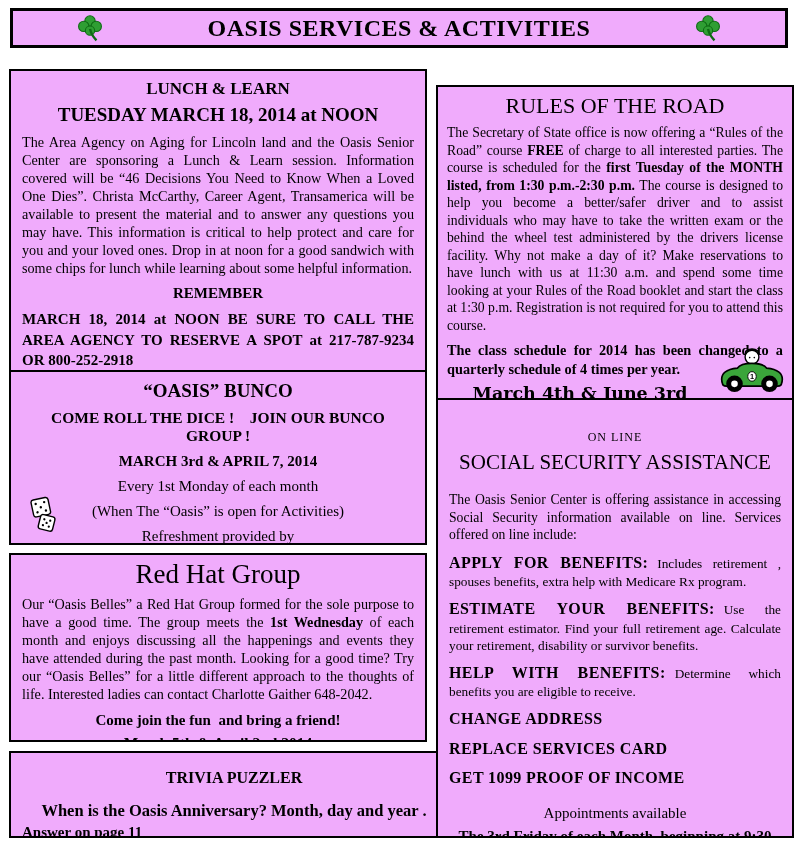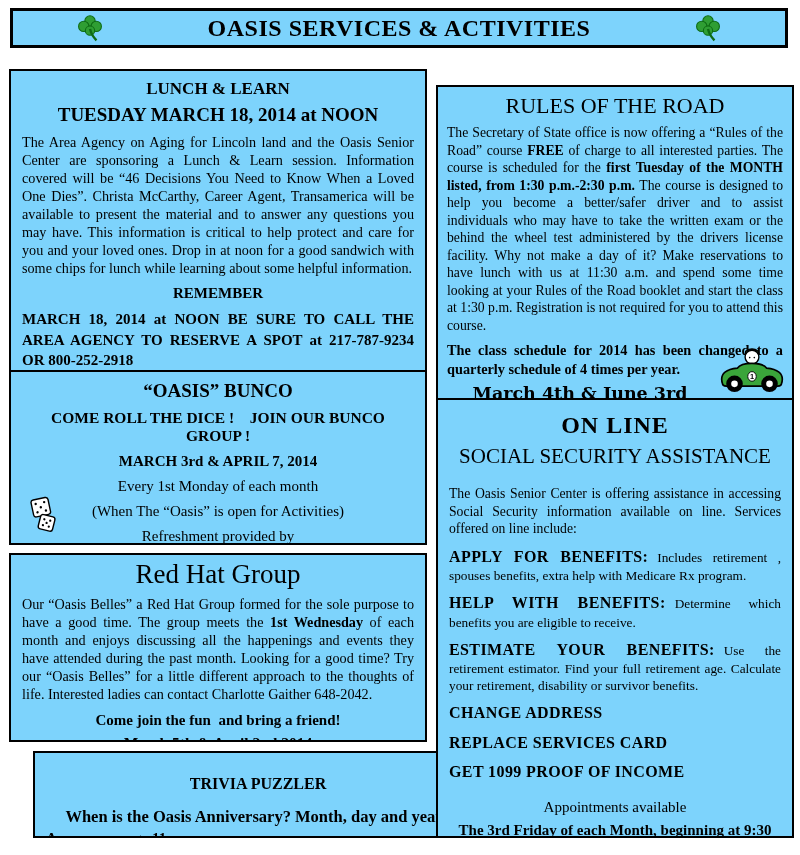--- a/index.html
+++ b/index.html
@@ -7,21 +7,21 @@
   body {
     width: 800px; height: 855px;
     background: #ffffff;
     color: #000000;
     font-family: "Liberation Serif", serif;
     position: relative;
     overflow: hidden;
   }
   .box {
     position: absolute;
-    background: #7dd3fc;
+    background: #f0abfc;
     border: 2.5px solid #000000;
     overflow: hidden;
   }
 
   
   #header-box {
     left: 10px; top: 8px; width: 778px; height: 40px;
     border-width: 3px;
     display: flex; align-items: center; justify-content: center;
     gap: 105px;
@@ -53,40 +53,40 @@
   .bn-l5 { margin-bottom: 3px; }
   #dice-icon { position: absolute; left: 16px; bottom: 4px; }
 
   
   #redhat-box { left: 9px; top: 553px; width: 418px; height: 189px; padding: 3px 11px; }
   .rh-title { font-size: 27px; font-weight: normal; margin: 1px 0 5px; }
   .rh-join  { font-size: 15px; font-weight: bold; margin: 9px 0 5px; white-space: pre-wrap; }
   .rh-dates { font-size: 15.5px; font-weight: bold; margin: 5px 0; }
 
   
-  #trivia-box { left: 9px; top: 751px; width: 450px; height: 87px; padding: 20px 11px; margin-left: 24px; }
+  #trivia-box { left: 9px; top: 751px; width: 450px; height: 87px; padding: 14px 11px; }
   .tv-title { font-size: 16px;   font-weight: bold; margin: 2px 0; }
   .tv-q     { font-size: 16.5px; font-weight: bold; margin: 14px 0 3px; white-space: pre-wrap; }
   .tv-a     { font-size: 15px;   font-weight: bold; margin: 2px 0; text-align: left; }
 
   
   #rules-box { left: 436px; top: 69px; width: 358px; height: 318px; padding: 3px 9px; position: absolute; margin-top: 16px; }
   .rl-title { font-size: 22px; font-weight: normal; margin: 3px 0 5px; }
   .rl-body  { font-size: 13.7px; line-height: 1.28; margin: 0; }
   .rl-note  { font-size: 14.3px; font-weight: bold; line-height: 1.3; margin: 7px 0 4px; }
   .rl-dates {
     font-size: 17.5px; font-weight: bold;
     font-family: "DejaVu Serif", serif;
     margin: 1px 70px 0 0;
   }
   #race-car-icon { position: absolute; right: 5px; bottom: 2px; }
 
   
   #social-box { left: 436px; top: 398px; width: 358px; height: 440px; padding: 8px 11px; }
-  .ss-t1 { font-size: 24px; font-weight: bold; letter-spacing: 1px; margin: 4px 0 3px; }
+  .ss-t1 { font-size: 12px; font-weight: normal; letter-spacing: 1px; margin: 22px 0 3px; }
   .ss-t2 { font-size: 21px; font-weight: normal; margin: 5px 0 16px; }
   .ss-intro { font-size: 13.7px; line-height: 1.28; margin: 10px 0 6px; }
   .ss-item  { font-size: 13.3px; line-height: 1.28; margin: 9px 0; }
   .ss-label { font-size: 16px; font-weight: bold; letter-spacing: 0.4px; margin-right: 9px; }
   .ss-appt1 { font-size: 15px; font-weight: normal; margin: 17px 0 6px; }
   .ss-appt2 { font-size: 15px; font-weight: bold; margin: 0; }
 </style>
 </head>
 <body>
 
@@ -188,21 +188,21 @@
     </svg>
   </span>
 </div>
 
 <div class="box" id="social-box">
   <p class="ss-t1 ctr">ON LINE</p>
   <p class="ss-t2 ctr">SOCIAL SECURITY ASSISTANCE</p>
   <p class="ss-intro just">The Oasis Senior Center is offering assistance in accessing Social Security information available on line.  Services offered on line include:</p>
 
   <p class="ss-item just"><b class="ss-label">APPLY FOR BENEFITS:</b><span>Includes retirement , spouses benefits, extra help with Medicare Rx program.</span></p>
+  <p class="ss-item just"><b class="ss-label">ESTIMATE YOUR BENEFITS:</b><span>Use the retirement estimator. Find your full retirement age. Calculate your   retirement, disability or survivor benefits.</span></p>
   <p class="ss-item just"><b class="ss-label">HELP WITH BENEFITS:</b><span>Determine which benefits you are eligible to receive.</span></p>
-  <p class="ss-item just"><b class="ss-label">ESTIMATE YOUR BENEFITS:</b><span>Use the retirement estimator. Find your full retirement age. Calculate your   retirement, disability or survivor benefits.</span></p>
   <p class="ss-item"><b class="ss-label">CHANGE ADDRESS</b></p>
   <p class="ss-item"><b class="ss-label">REPLACE SERVICES CARD</b></p>
   <p class="ss-item"><b class="ss-label">GET 1099 PROOF OF INCOME</b></p>
 
   <p class="ss-appt1 ctr">Appointments available</p>
   <p class="ss-appt2 ctr">The 3rd Friday of each Month, beginning at 9:30 a.m.</p>
 </div>
 
 </body></html>

